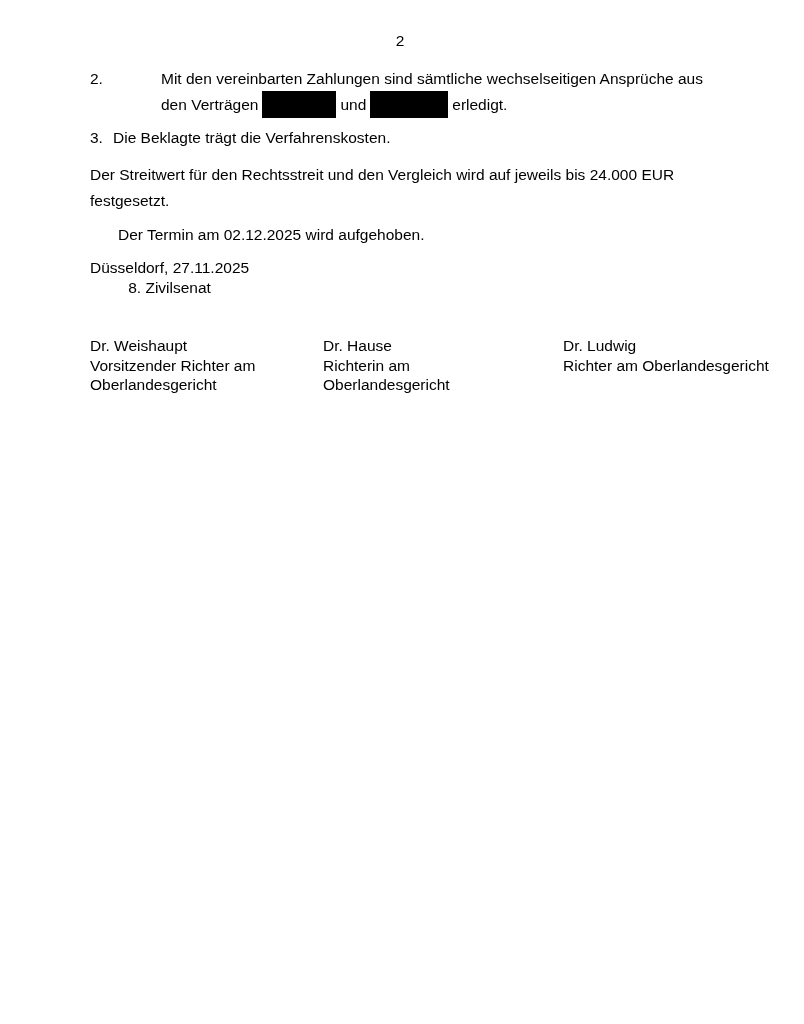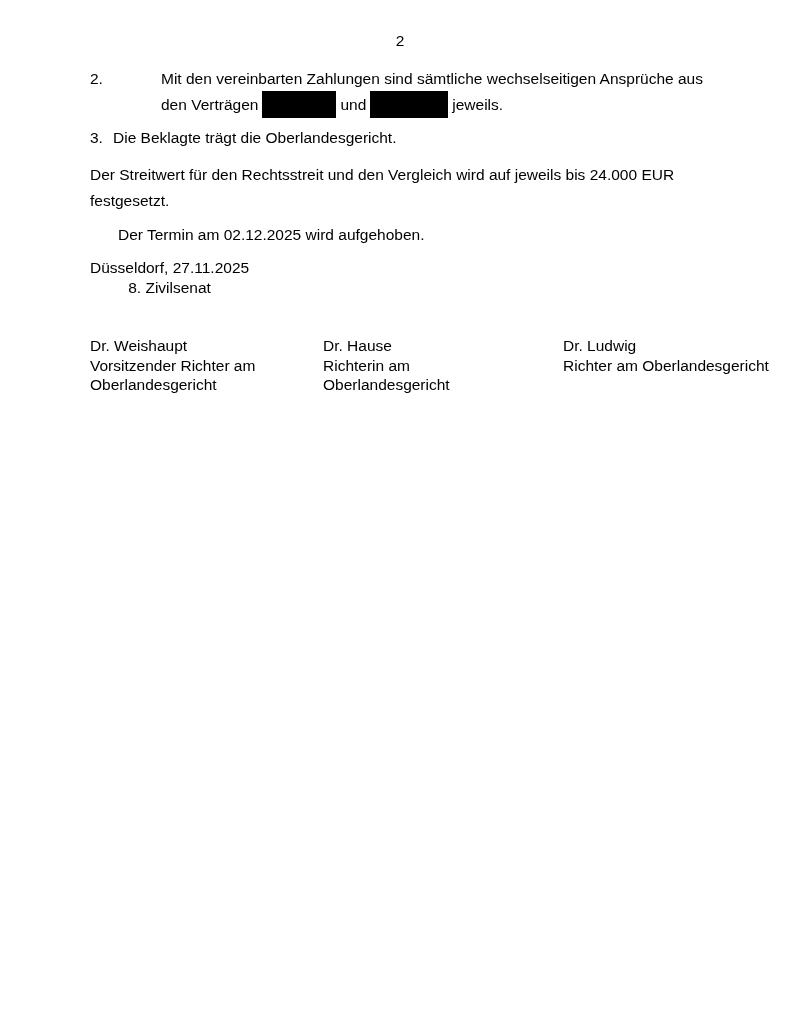--- a/index.html
+++ b/index.html
@@ -64,25 +64,25 @@
 </head>
 <body>
 
 <div class="page">
 
   <div class="abs page-number">2</div>
 
   <div class="abs item-marker marker-2">2.</div>
   <div class="abs item-body body-2">
     <span>Mit den vereinbarten Zahlungen sind sämtliche wechselseitigen Ansprüche aus</span><br>
-    <span>den Verträgen</span><span class="redaction r1"></span><span>und</span><span class="redaction r2"></span><span>jeweils.</span>
+    <span>den Verträgen</span><span class="redaction r1"></span><span>und</span><span class="redaction r2"></span><span>erledigt.</span>
   </div>
 
   <div class="abs item-marker marker-3">3.</div>
-  <div class="abs item-body body-3">Die Beklagte trägt die Oberlandesgericht.</div>
+  <div class="abs item-body body-3">Die Beklagte trägt die Verfahrenskosten.</div>
 
   <div class="abs para para-streitwert">
     <span>Der Streitwert für den Rechtsstreit und den Vergleich wird auf jeweils bis 24.000 EUR</span><br>
     <span>festgesetzt.</span>
   </div>
 
   <div class="abs para para-termin">Der Termin am 02.12.2025 wird aufgehoben.</div>
 
   <div class="abs block-tight block-place">
     <span>Düsseldorf, 27.11.2025</span><br>

